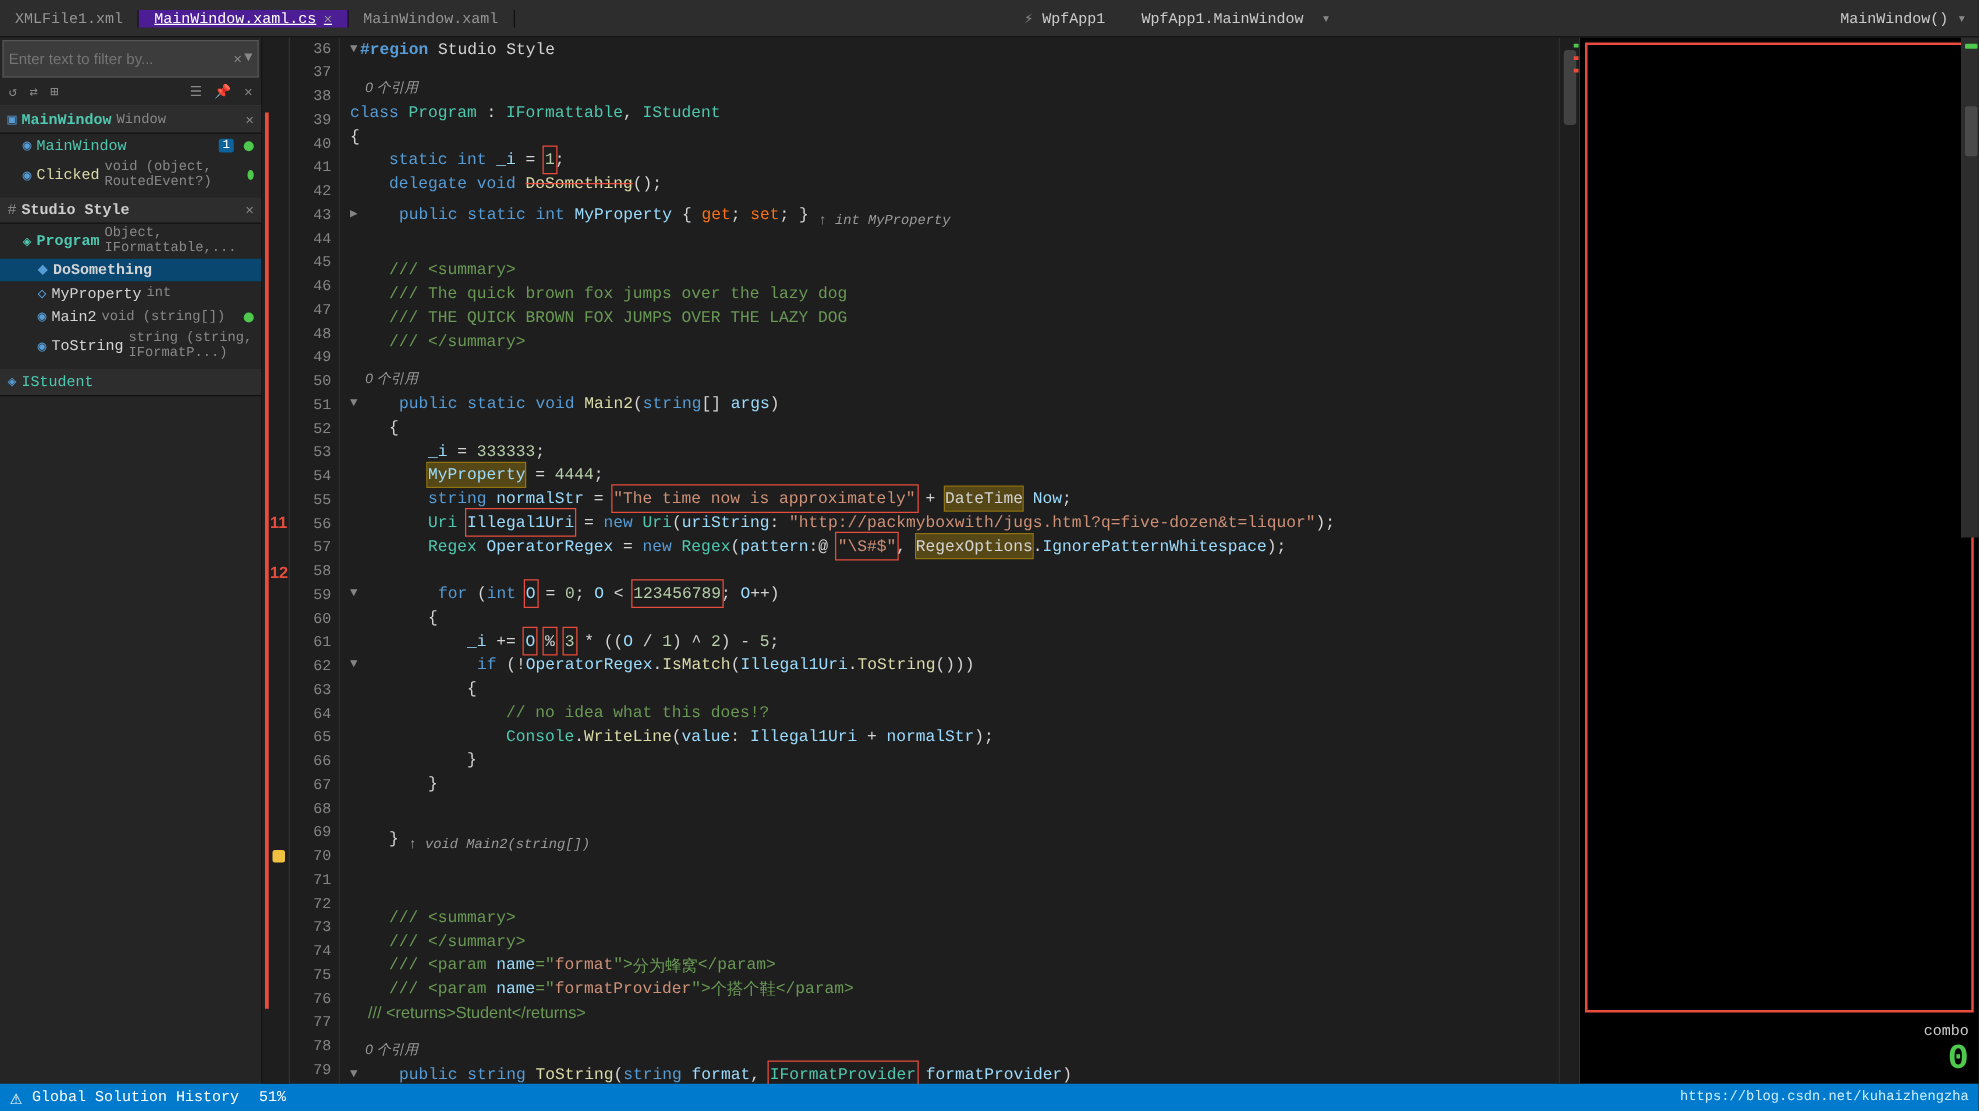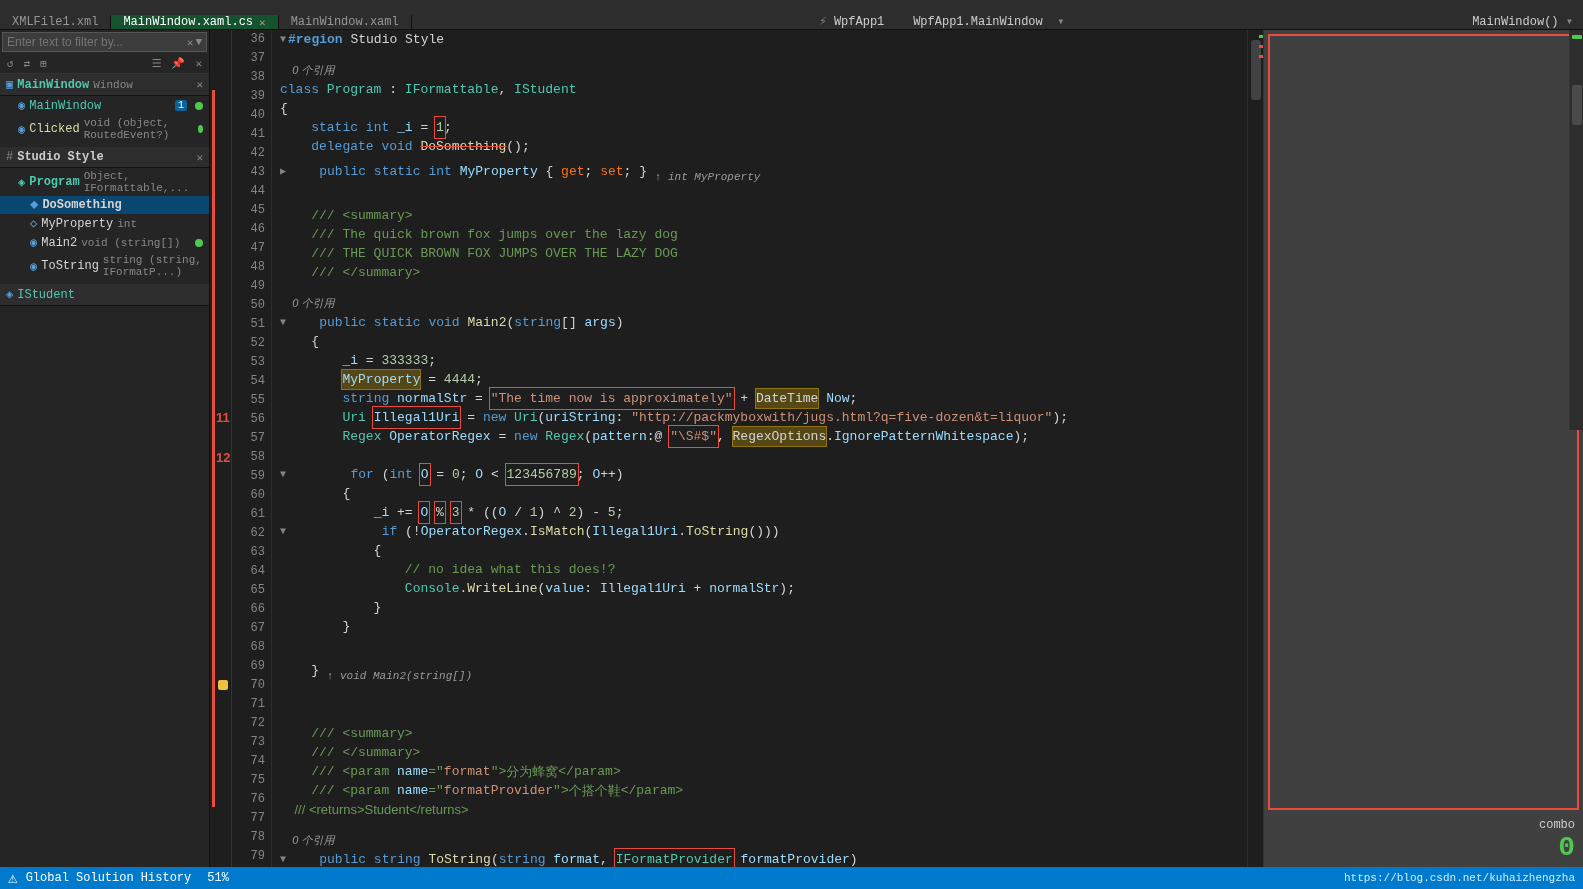--- a/index.html
+++ b/index.html
@@ -13,36 +13,37 @@
       overflow: hidden;
       display: flex;
       flex-direction: column;
     }
 
     
     .title-bar {
       background: #2d2d2d;
       height: 30px;
       display: flex;
-      align-items: flex-end;
+      align-items: center;
       border-bottom: 1px solid #111;
       flex-shrink: 0;
     }
     .tab {
       padding: 0 12px;
       display: flex;
       align-items: center;
       font-size: 12px;
       cursor: pointer;
       color: #969696;
       border-right: 1px solid #111;
     }
     .tab.active {
-      background: #14532d;
+      background: #4c1d95;
       color: #ffffff;
+      text-decoration: underline;
     }
     .tab .close-icon {
       margin-left: 6px;
       font-size: 11px;
       color: #969696;
     }
     .title-center {
       flex: 1;
       display: flex;
       align-items: center;
@@ -68,21 +69,21 @@
     
     .sidebar {
       width: 210px;
       background: #252526;
       display: flex;
       flex-direction: column;
       flex-shrink: 0;
       border-right: 1px solid #111;
     }
     .search-box {
-      height: 20px;
+      height: 30px;
       background: #3c3c3c;
       border: 1px solid #555;
       display: flex;
       align-items: center;
       margin: 2px;
       padding: 0 4px;
     }
     .search-input {
       background: transparent;
       border: none;
@@ -202,21 +203,21 @@
     .num { color: #b5cea8; }
     .type { color: #4ec9b0; }
     .method { color: #dcdcaa; }
     .param { color: #9cdcfe; }
     .region { color: #569cd6; font-weight: bold; }
     .ann { color: #9b9b9b; font-size: 11px; font-style: italic; margin-top: 12px; }
 
     
     .right-panel {
       width: 320px;
-      background: #404040;
+      background: #000000;
       border-left: 1px solid #333;
       flex-shrink: 0;
       display: flex;
       flex-direction: column;
     }
     .right-top {
       flex: 1;
       border: 2px solid #e74c3c;
       margin: 4px;
     }

